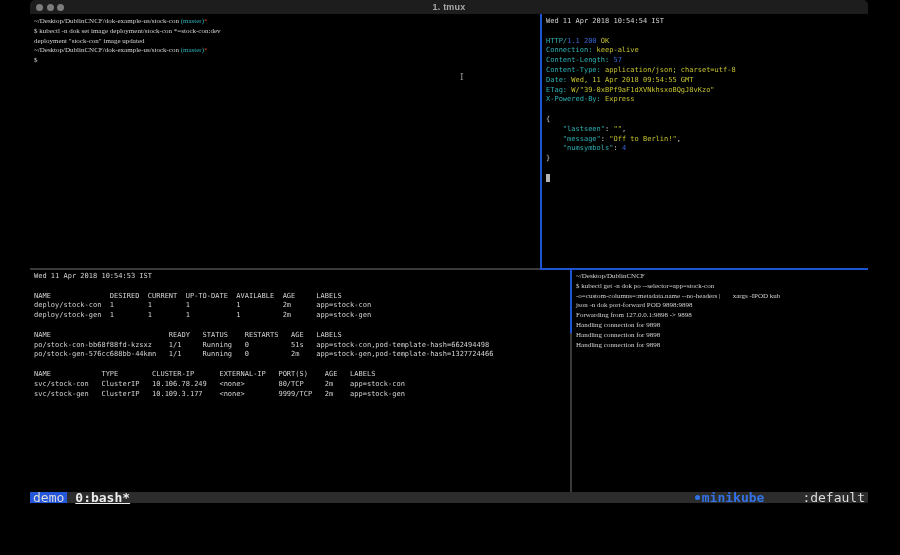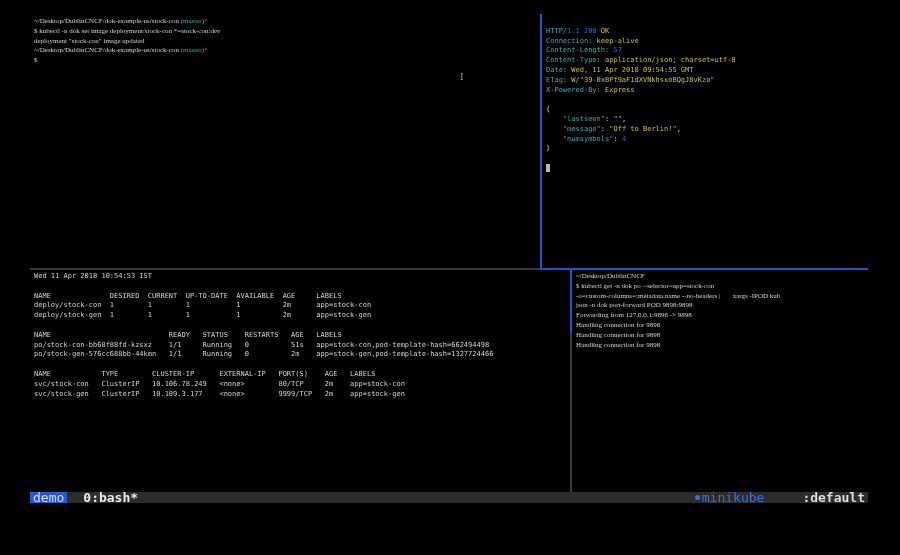--- a/index.html
+++ b/index.html
@@ -37,47 +37,56 @@
   .vdiv-bottom-blue { position:absolute; left:540px; top:269px; width:1.5px;
                       height:64px; background:var(--divblue); }
   .vdiv-bottom-gray { position:absolute; left:540px; top:333px; width:1.5px;
                       height:159px; background:var(--divgray); }
 
   .statusbar { position:absolute; left:0; top:492px; width:100%; height:11px;
                background:#2c2c2c; display:flex; align-items:center;
                font-size:13px; border-radius:0 0 2px 2px; }
   .session-chip { background:var(--statusblue); color:#dcdcdc; padding:0 3px;
                   height:11px; display:flex; align-items:center; }
-  .window-tab { color:#ececec; font-weight:bold; margin-left:16px; }
+  .window-tab { color:#ececec; font-weight:bold; margin-left:8px;text-decoration:underline; }
   .status-right { margin-left:auto; display:flex; align-items:center;
                   margin-right:3px; }
   .kube-icon { width:5px; height:5px; border-radius:50%;
                background:var(--accentblue); margin-right:2px; }
-  .kube-context { color:var(--accentblue); font-weight:normal; }
-  .kube-namespace { color:#dcdcdc; font-weight:bold;padding-left:38px; }
+  .kube-context { color:var(--accentblue); font-weight:bold; }
+  .kube-namespace { color:#dcdcdc; font-weight:normal;padding-left:38px; }
 
   .ibeam { position:absolute; left:430px; top:73px; width:5px; height:9px;
            color:#9a9a9a; font-family:"DejaVu Serif", serif; font-size:9px;
            line-height:9px; }
 </style>
 </head>
 <body>
 
 <div class="window">
 
+  <div class="titlebar">
+    <div class="lights">
+      <div class="light"></div>
+      <div class="light"></div>
+      <div class="light"></div>
+    </div>
+    <div class="title">1. tmux</div>
+  </div>
 
   <div class="pane pane-top-left">
       <div class="tline"><span style="color: rgb(212, 212, 212);">~/Desktop/DublinCNCF/dok-example-us/stock-con </span><span style="color: rgb(47, 178, 181);">(master)</span><span style="color: rgb(200, 68, 46);">*</span></div>
       <div class="tline"><span style="color: rgb(212, 212, 212);">$ kubectl -n dok set image deployment/stock-con *=stock-con:dev</span></div>
       <div class="tline"><span style="color: rgb(212, 212, 212);">deployment "stock-con" image updated</span></div>
       <div class="tline"><span style="color: rgb(212, 212, 212);">~/Desktop/DublinCNCF/dok-example-us/stock-con </span><span style="color: rgb(47, 178, 181);">(master)</span><span style="color: rgb(200, 68, 46);">*</span></div>
       <div class="tline"><span style="color: rgb(212, 212, 212);">$</span></div>
     </div>
 
   <div class="pane pane-top-right">
+      <div class="tline"><span style="color: rgb(212, 212, 212);">Wed 11 Apr 2018 10:54:54 IST</span></div>
       <div class="tline"></div>
       <div class="tline"><span style="color: rgb(47, 178, 181);">HTTP/</span><span style="color: rgb(52, 103, 214);">1.1 200</span><span style="color: rgb(212, 212, 212);"> </span><span style="color: rgb(199, 195, 47);">OK</span></div>
       <div class="tline"><span style="color: rgb(47, 178, 181);">Connection:</span><span style="color: rgb(199, 195, 47);"> keep-alive</span></div>
       <div class="tline"><span style="color: rgb(47, 178, 181);">Content-Length:</span><span style="color: rgb(212, 212, 212);"> </span><span style="color: rgb(52, 103, 214);">57</span></div>
       <div class="tline"><span style="color: rgb(47, 178, 181);">Content-Type:</span><span style="color: rgb(199, 195, 47);"> application/json; charset=utf-8</span></div>
       <div class="tline"><span style="color: rgb(47, 178, 181);">Date:</span><span style="color: rgb(199, 195, 47);"> Wed, 11 Apr 2018 09:54:55 GMT</span></div>
       <div class="tline"><span style="color: rgb(47, 178, 181); margin-top: 27px;">ETag:</span><span style="color: rgb(199, 195, 47);"> W/"39-0xBPf9aF1dXVNkhsxoBQgJ8vKzo"</span></div>
       <div class="tline"><span style="color: rgb(47, 178, 181);">X-Powered-By:</span><span style="color: rgb(199, 195, 47);"> Express</span></div>
       <div class="tline"></div>
       <div class="tline"><span style="color: rgb(212, 212, 212);">{</span></div>

